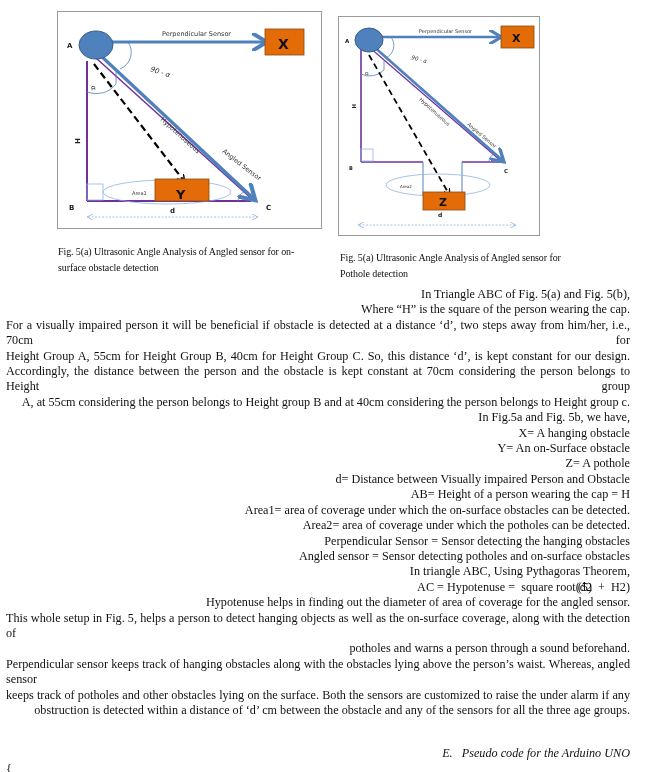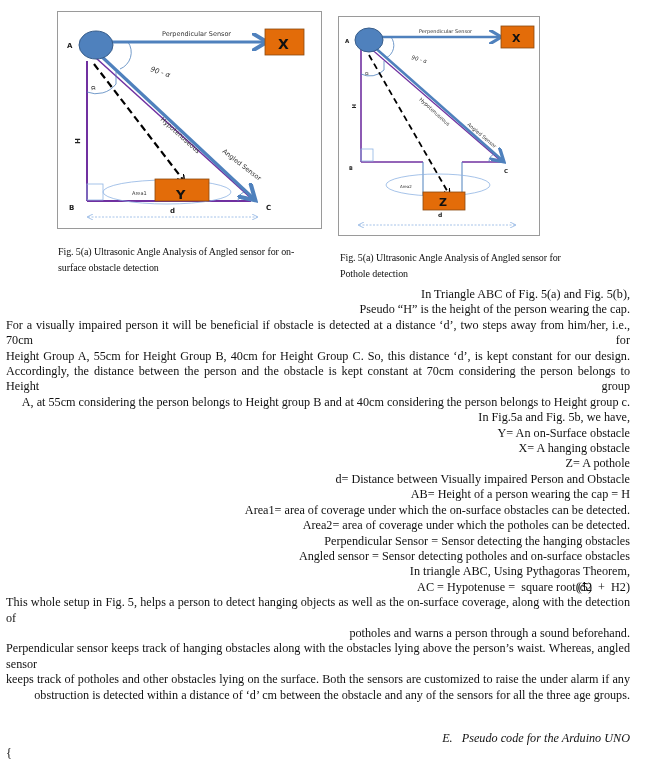--- a/index.html
+++ b/index.html
@@ -130,40 +130,41 @@
     <text x="173" y="25" font-size="11" font-weight="bold" fill="#111">X</text>
     <text x="100" y="189" font-size="11" font-weight="bold" fill="#111">Z</text>
   </svg>
 </div>
 
 <div class="caption" id="cap-a">Fig. 5(a) Ultrasonic Angle Analysis of Angled sensor for on-surface obstacle detection</div>
 <div class="caption" id="cap-b">Fig. 5(a) Ultrasonic Angle Analysis of Angled sensor for Pothole detection</div>
 
 <div class="body-text">
   <div class="line">In Triangle ABC of Fig. 5(a) and Fig. 5(b),</div>
-  <div class="line">Pseudo “H” is the height of the person wearing the cap.</div>
+  <div class="line">Where “H” is the square of the person wearing the cap.</div>
   <div class="line just">For a visually impaired person it will be beneficial if obstacle is detected at a distance ‘d’, two steps away from him/her, i.e., 70cm for</div>
   <div class="line just">Height Group A, 55cm for Height Group B, 40cm for Height Group C. So, this distance ‘d’, is kept constant for our design.</div>
   <div class="line just">Accordingly, the distance between the person and the obstacle is kept constant at 70cm considering the person belongs to Height group</div>
   <div class="line">A, at 55cm considering the person belongs to Height group B and at 40cm considering the person belongs to Height group c.</div>
   <div class="line">In Fig.5a and Fig. 5b, we have,</div>
+  <div class="line">X= A hanging obstacle</div>
   <div class="line">Y= An on-Surface obstacle</div>
-  <div class="line">X= A hanging obstacle</div>
   <div class="line">Z= A pothole</div>
   <div class="line">d= Distance between Visually impaired Person and Obstacle</div>
   <div class="line">AB= Height of a person wearing the cap = H</div>
   <div class="line">Area1= area of coverage under which the on-surface obstacles can be detected.</div>
   <div class="line">Area2= area of coverage under which the potholes can be detected.</div>
   <div class="line">Perpendicular Sensor = Sensor detecting the hanging obstacles</div>
   <div class="line">Angled sensor = Sensor detecting potholes and on-surface obstacles</div>
   <div class="line">In triangle ABC, Using Pythagoras Theorem,</div>
   <div class="line">
     <span style="white-space:pre">AC = Hypotenuse =  square root(d2  +  H2)</span>
     <span class="eqno">(5)</span>
   </div>
+  <div class="line" style="white-space:pre"> Hypotenuse helps in finding out the diameter of area of coverage for the angled sensor.</div>
   <div class="line just">This whole setup in Fig. 5, helps a person to detect hanging objects as well as the on-surface coverage, along with the detection of</div>
   <div class="line">potholes and warns a person through a sound beforehand.</div>
   <div class="line just">Perpendicular sensor keeps track of hanging obstacles along with the obstacles lying above the person’s waist. Whereas, angled sensor</div>
   <div class="line just">keeps track of potholes and other obstacles lying on the surface. Both the sensors are customized to raise the under alarm if any</div>
   <div class="line">obstruction is detected within a distance of ‘d’ cm between the obstacle and any of the sensors for all the three age groups.</div>
 
   <div class="line section" style="white-space:pre">E.   Pseudo code for the Arduino UNO</div>
   <div class="code">
     <span>{</span>
     <span class="cmt"></span>

